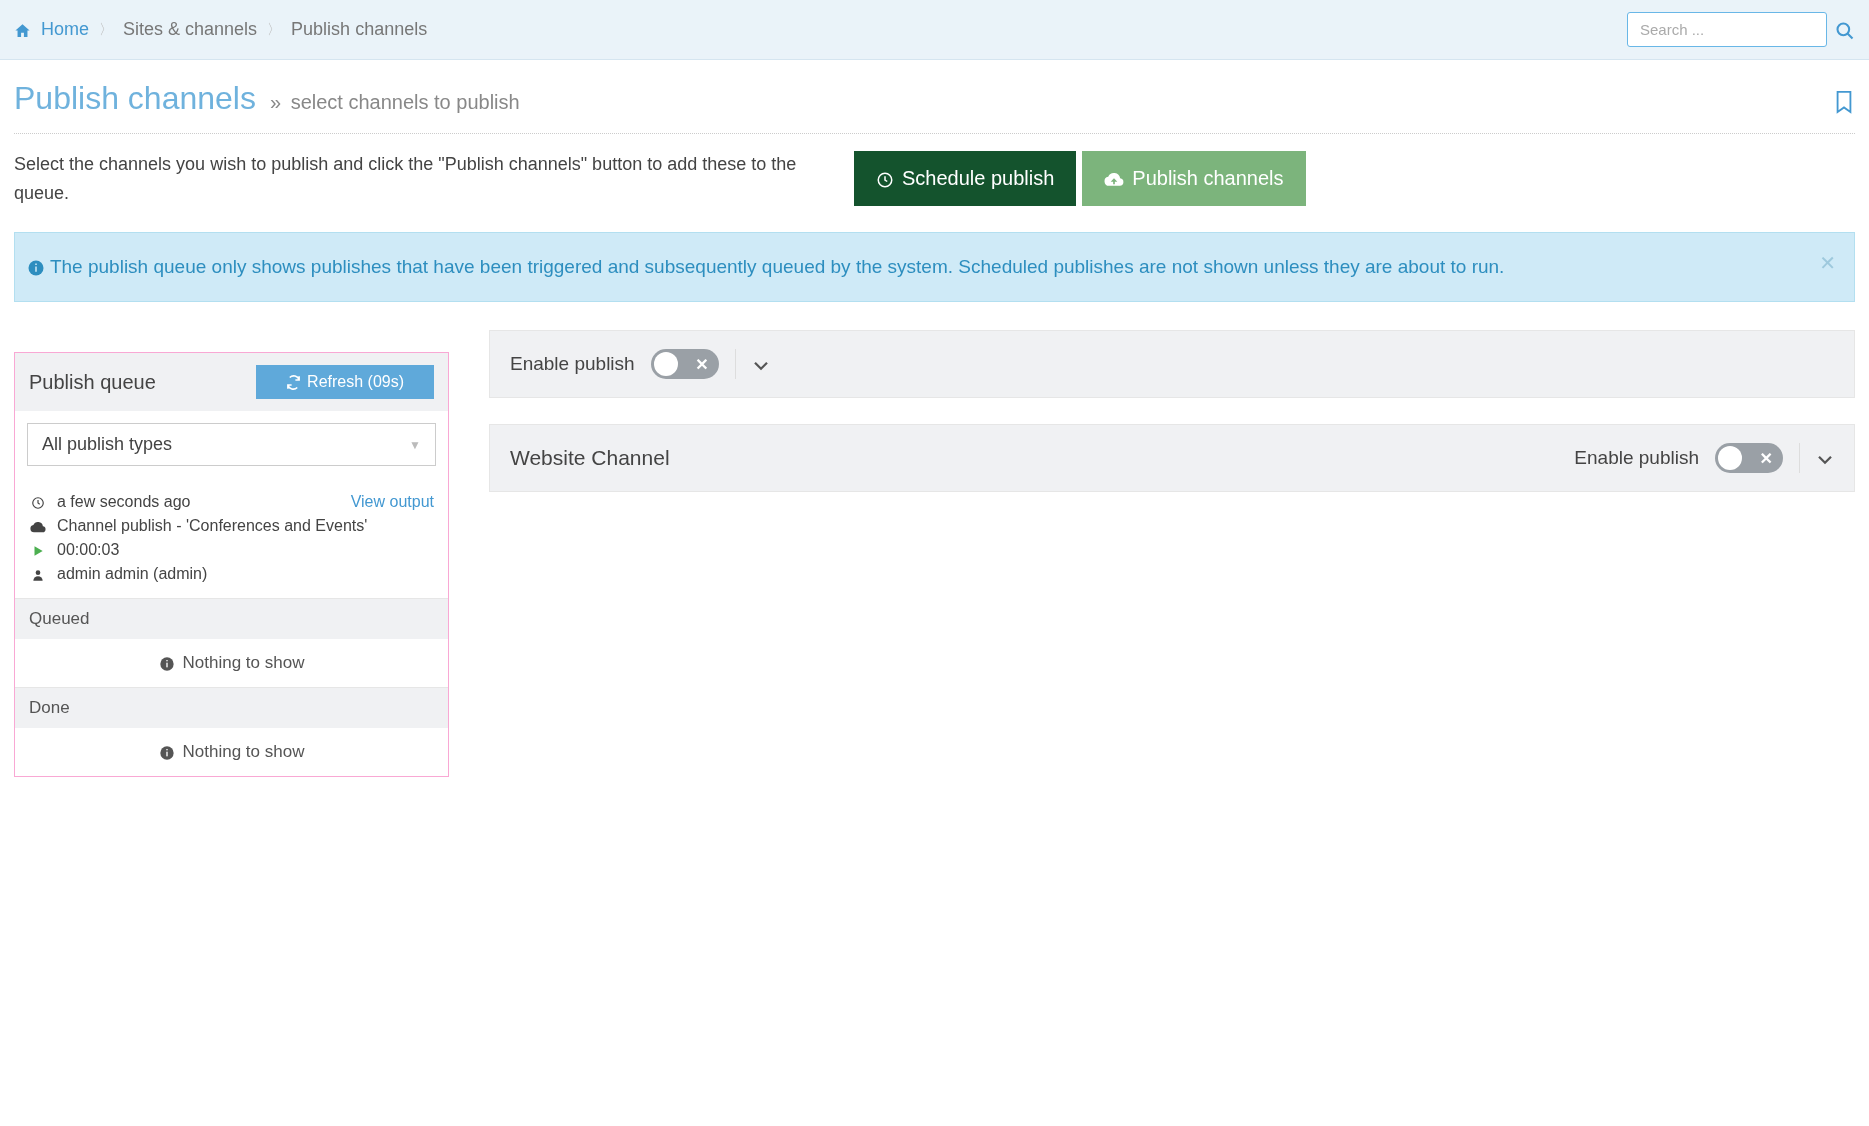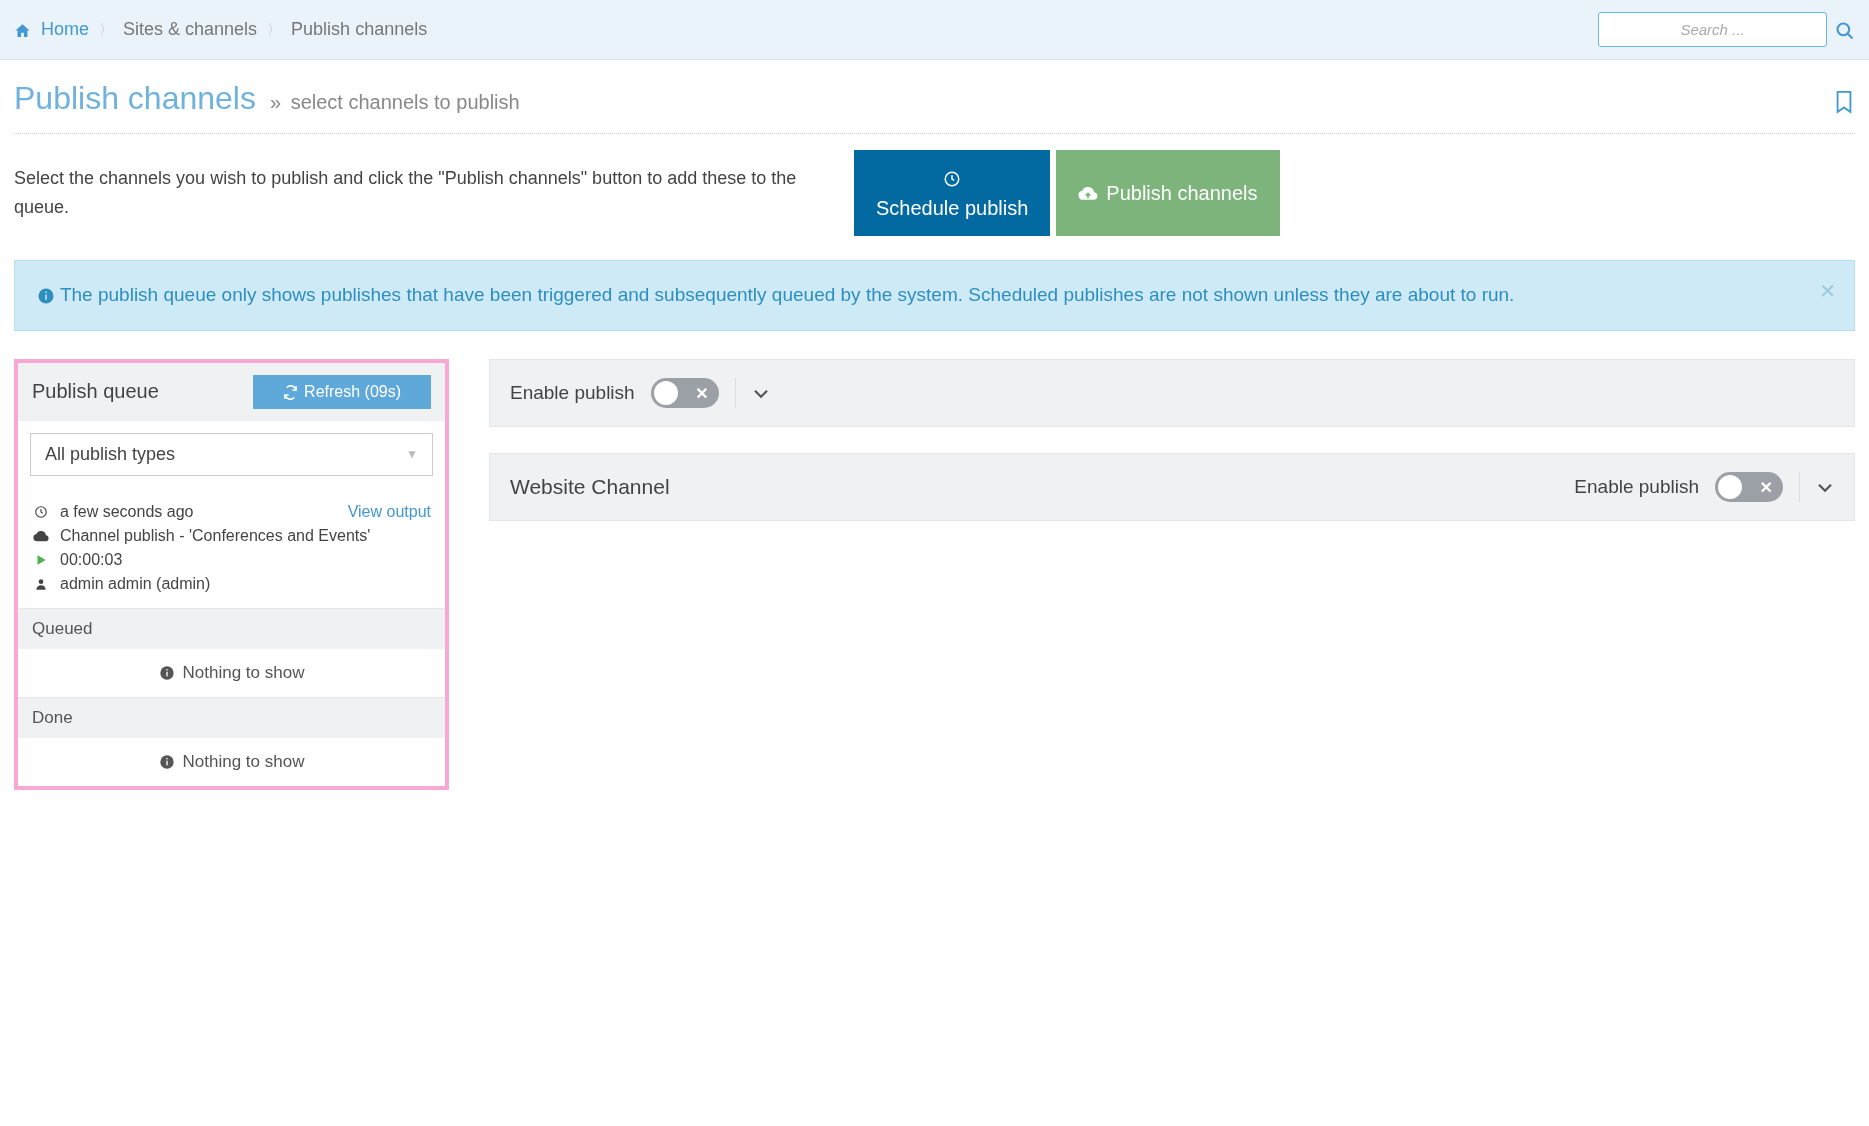--- a/index.html
+++ b/index.html
@@ -4,46 +4,46 @@
 <style>
 * { box-sizing: border-box; margin: 0; padding: 0; }
 body { font-family: -apple-system, BlinkMacSystemFont, "Segoe UI", Helvetica, Arial, sans-serif; font-size: 14px; color: #333; background: #fff; }
 
 .breadcrumb-bar { background: #EAF3F9; border-bottom: 1px solid #d5e5f0; padding: 12px 14px; display: flex; align-items: center; gap: 10px; }
 .breadcrumb-left { display: flex; align-items: center; gap: 10px; flex: 1; }
 .breadcrumb-link { color: #777; font-size: 18px; cursor: pointer; }
 .breadcrumb-link.active { color: #4398D1; }
 .breadcrumb-sep { color: #bbb; font-size: 14px; }
 .search-wrap { display: flex; align-items: center; gap: 8px; }
-.search-input { border: 1px solid #69b7e7; border-radius: 3px; padding: 8px 12px; width: 229px; font-size: 15px; text-align: center; color: #888; font-style: italic; }
+.search-input { border: 1px solid #69b7e7; border-radius: 3px; padding: 8px 12px; width: 200px; font-size: 15px; text-align: left; color: #888; }
 .search-input::placeholder { color: #aaa; }
 .search-btn { color: #4398D1; font-size: 20px; cursor: pointer; background: none; border: none; }
 
 .page-body { padding: 20px 14px; }
 .page-header { display: flex; align-items: baseline; gap: 14px; border-bottom: 1px dotted #ccc; padding-bottom: 16px; margin-bottom: 16px; }
 .page-title { font-size: 32px; font-weight: 300; color: #6FB2DD; }
 .page-subtitle { font-size: 20px; color: #888; }
 .page-sub-prefix { color: #888; margin-right: 4px; }
 .bookmark { margin-left: auto; color: #4398D1; font-size: 26px; cursor: pointer; }
 
 .actions-row { display: flex; align-items: center; gap: 20px; margin-bottom: 24px; }
 .actions-desc { flex: 1; font-size: 18px; color: #444; line-height: 1.6; max-width: 820px; }
 .actions-btns { display: flex; gap: 6px; }
 .btn { border: none; padding: 16px 22px; font-size: 20px; color: #fff; cursor: pointer; display: inline-flex; align-items: center; gap: 8px; }
-.btn-blue { background: #0369a1; flex-direction: column; }
+.btn-blue { background: #14532d; }
 .btn-green { background: #7CB47C; }
 
-.alert { background: #CFEAF7; border: 1px solid #b3dff0; color: #2D8EBF; padding: 20px 22px; font-size: 19px; line-height: 1.5; position: relative; margin-bottom: 28px; }
+.alert { background: #CFEAF7; border: 1px solid #b3dff0; color: #2D8EBF; padding: 20px 12px; font-size: 19px; line-height: 1.5; position: relative; margin-bottom: 28px; }
 .alert-close { position: absolute; right: 18px; top: 18px; color: #9ec9dd; background: none; border: none; font-size: 20px; cursor: pointer; }
 
 .cols { display: flex; gap: 40px; align-items: flex-start; }
 .col-left { width: 435px; flex-shrink: 0; }
 .col-right { flex: 1; }
 
-.panel { border: 4px solid #f9a8d4; margin-bottom: 10px; }
+.panel { border: 1px solid #f9a8d4; margin-bottom: 10px; margin-top: 22px; }
 .panel-head { background: #F0F1F3; padding: 12px 14px; display: flex; align-items: center; gap: 10px; }
 .panel-title { font-size: 20px; color: #444; flex: 1; }
 .refresh-btn { background: #5FA9DA; color: #fff; border: none; padding: 8px 30px; font-size: 16px; cursor: pointer; display: inline-flex; align-items: center; gap: 6px; }
 
 .select { width: calc(100% - 24px); margin: 12px; border: 1px solid #ccc; padding: 10px 14px; font-size: 18px; color: #444; background: #fff; position: relative; display: flex; justify-content: space-between; align-items: center; cursor: pointer; }
 .select-caret { color: #bbb; font-size: 12px; }
 
 .section-head { background: #F0F1F3; padding: 10px 14px; font-size: 17px; color: #555; border-top: 1px solid #e6e6e6; }
 .section-body { padding: 12px 14px; }
 .empty { text-align: center; color: #555; font-size: 17px; padding: 14px; display: flex; align-items: center; justify-content: center; gap: 8px; }

